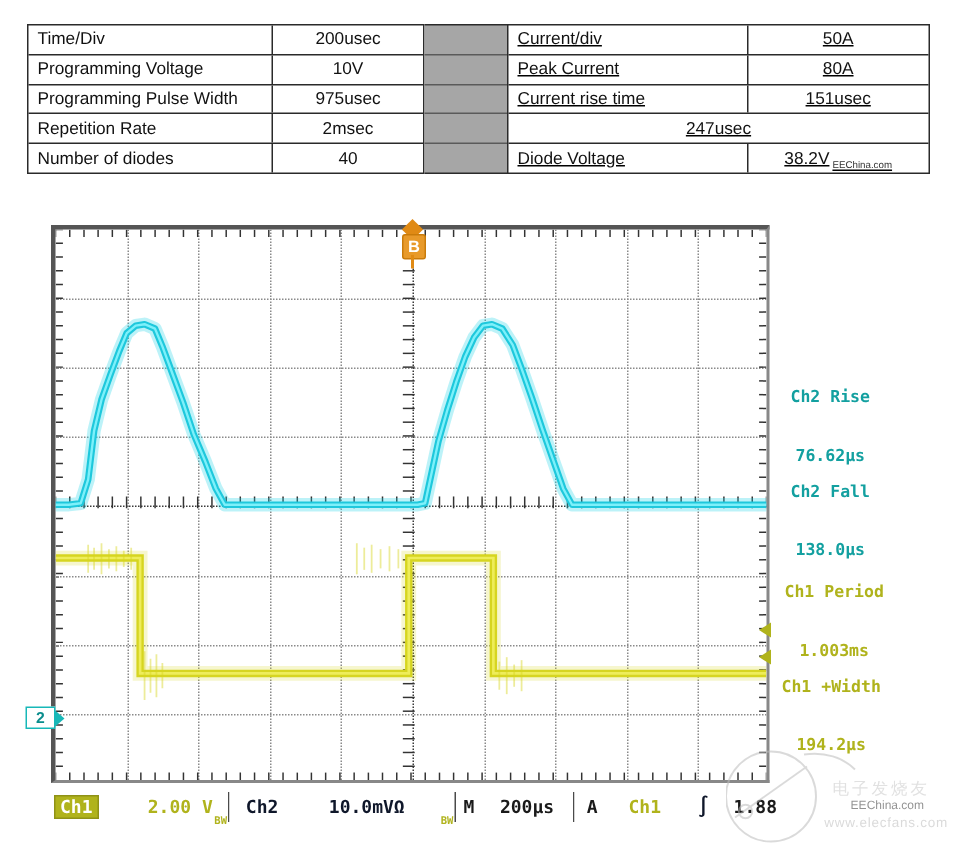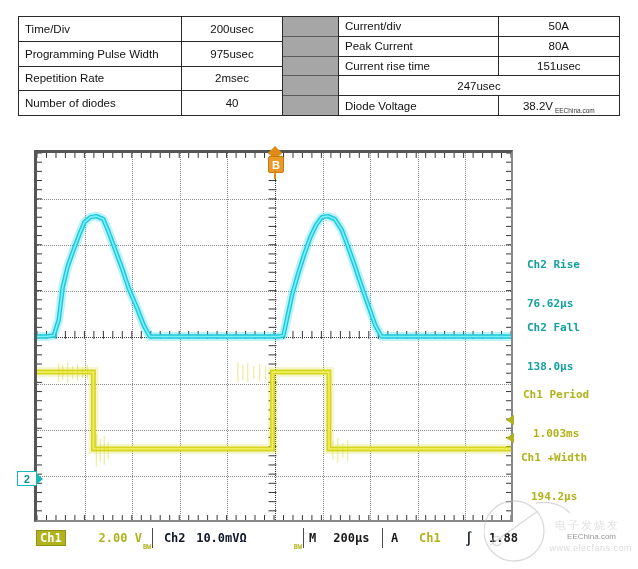--- a/index.html
+++ b/index.html
@@ -16,21 +16,21 @@
     position:absolute;left:18px;top:16px;width:602px;height:100px;
     display:flex;
   }
   .tbl-half{
     display:flex;flex-direction:column;
     border:1px solid #2a2a2a;
     box-sizing:border-box;
     justify-content:space-between;
   }
   .tbl-left{width:265px;}
-  .tbl-right{width:282px;}
+  .tbl-right{width:282px;text-decoration:underline;}
   .spacer-col{
     width:55px;background:#a6a6a6;
     border-top:1px solid #2a2a2a;border-bottom:1px solid #2a2a2a;
     display:flex;flex-direction:column;
     box-sizing:border-box;
   }
   .spacer-row{flex:1;border-bottom:1px solid #5a5a5a;box-sizing:border-box;}
   .spacer-row:last-child{border-bottom:none;}
   .trow{
     flex:1;display:flex;border-bottom:1px solid #2a2a2a;
@@ -140,21 +140,21 @@
     border-right:8px solid #b0b31c;
   }
 
   
   .readout{
     position:absolute;
     font-family:"DejaVu Sans Mono", monospace;
     font-size:11px;font-weight:bold;line-height:13px;
     white-space:pre;
   }
-  .ro-cyan{color:#13a0a0;}
+  .ro-cyan{color:#13a0a0;text-align:center;}
   .ro-yellow{color:#b0b31c;}
 
   
   #statusbar{
     position:absolute;left:34px;top:388px;
     height:20px;width:484px;
     display:flex;align-items:stretch;
     font-family:"DejaVu Sans Mono", monospace;
     font-size:12px;font-weight:bold;
   }
@@ -203,20 +203,24 @@
 </style>
 </head>
 <body>
 
 <div id="param-table">
 
   <div class="tbl-half tbl-left">
     <div class="trow">
       <div class="tcell-label">Time/Div</div>
       <div class="tcell-val">200usec</div>
+    </div>
+    <div class="trow">
+      <div class="tcell-label">Programming Voltage</div>
+      <div class="tcell-val">10V</div>
     </div>
     <div class="trow">
       <div class="tcell-label">Programming Pulse Width</div>
       <div class="tcell-val">975usec</div>
     </div>
     <div class="trow">
       <div class="tcell-label">Repetition Rate</div>
       <div class="tcell-val">2msec</div>
     </div>
     <div class="trow">
@@ -653,21 +657,21 @@
       <span class="sb-chip">Ch1</span>
       <span class="sb-val-y" style="flex:1;text-align:right">2.00 V</span>
       <span class="bw bw-y">BW</span>
     </div>
 
     <div class="sb-seg" style="width:46px;border-right:none">
       <span class="sb-val-c">Ch2</span>
     </div>
 
     <div class="sb-seg" style="width:116px">
-      <span class="sb-val-c" style="flex:1;">10.0mVΩ</span>
+      <span class="sb-val-c" style="flex:1;text-align:center">10.0mVΩ</span>
       <span class="bw bw-y">BW</span>
     </div>
 
     <div class="sb-seg" style="width:18px;border-right:none">
       <span class="sb-dark">M</span>
     </div>
 
     <div class="sb-seg" style="width:66px">
       <span class="sb-dark">200µs</span>
     </div>

